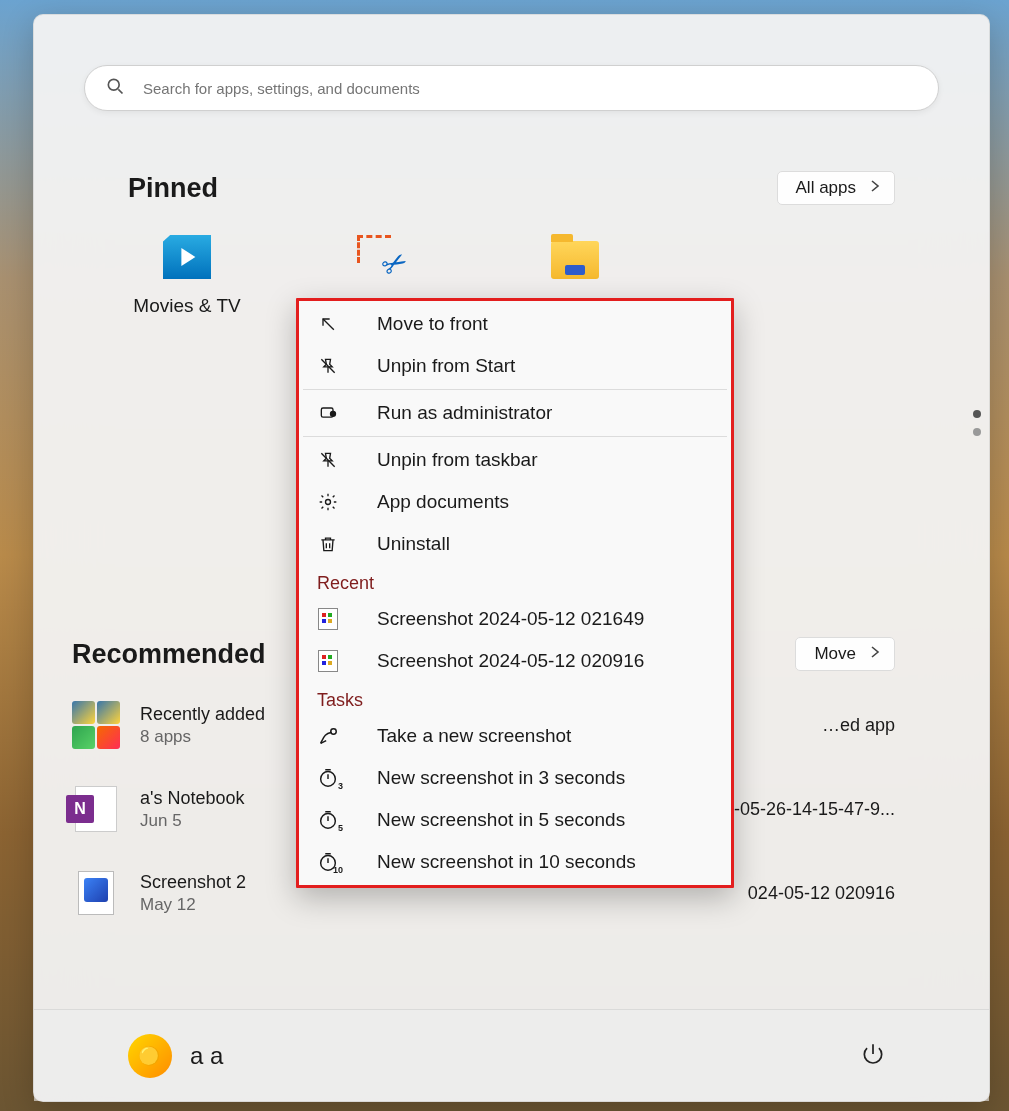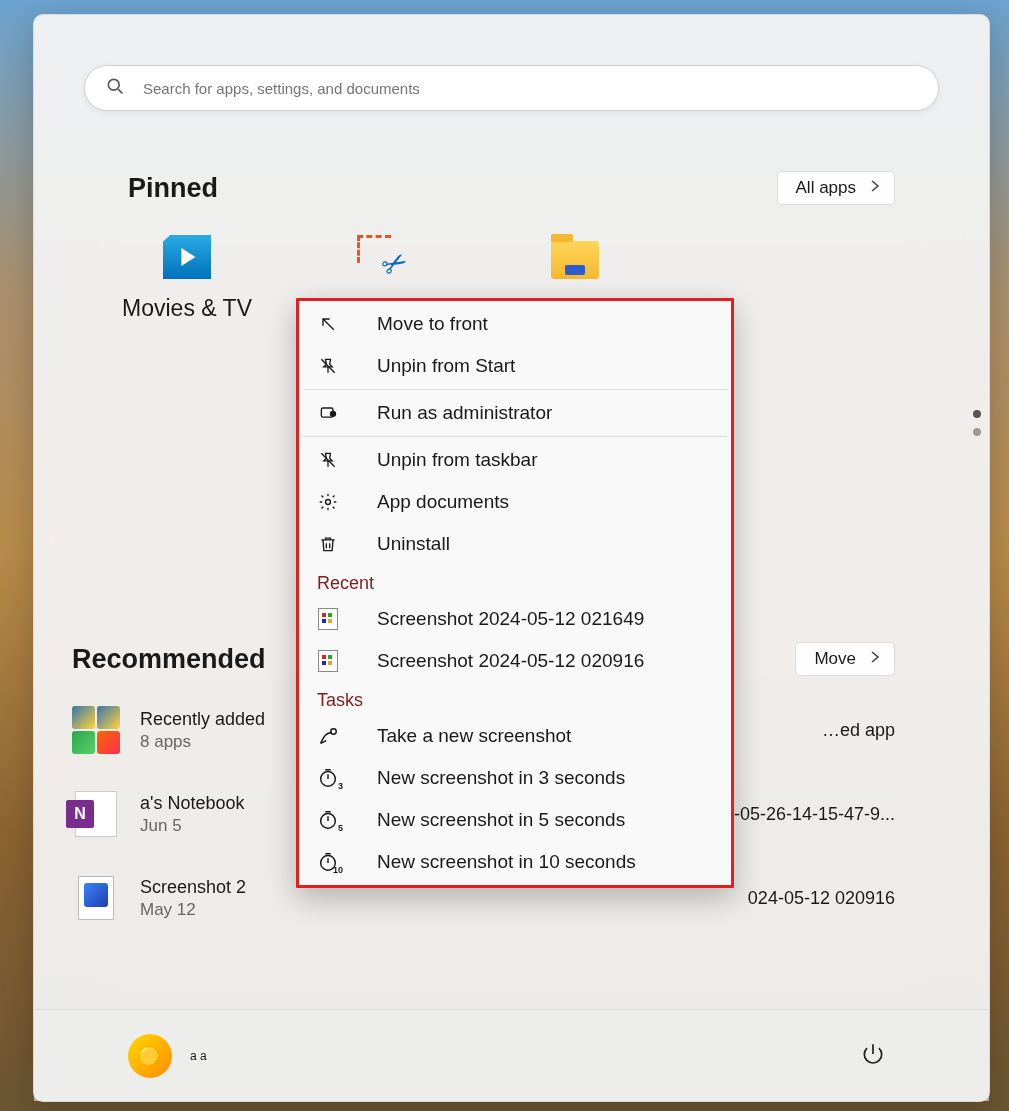--- a/index.html
+++ b/index.html
@@ -89,21 +89,21 @@
       align-items: center;
       width: 106px;
       cursor: pointer;
     }
     .app-icon {
       width: 48px;
       height: 48px;
       margin-bottom: 12px;
     }
     .app-name {
-      font-size: 23px;
+      font-size: 19px;
       color: #1a1a1a;
       text-align: right;
       white-space: nowrap;
       overflow: hidden;
       max-width: 140px;
     }
     .recommended-section { margin-top: 260px; padding-left: 38px; }
     .recommended-grid {
       display: grid;
       grid-template-columns: 1fr 1fr;
@@ -137,21 +137,21 @@
       justify-content: space-between;
       padding: 0 94px;
     }
     .user { display: flex; align-items: center; gap: 18px; cursor: pointer; }
     .avatar {
       width: 44px; height: 44px; border-radius: 50%;
       background: linear-gradient(135deg, #FFD700, #FF8C00);
       display: flex; align-items: center; justify-content: center;
       font-size: 18px;
     }
-    .username { font-size: 12px; color: #1a1a1a; }
+    .username { font-size: 24px; color: #1a1a1a; }
     .power { width: 44px; height: 44px; display: flex; align-items: center; justify-content: center; cursor: pointer; }
     .page-dots {
       position: absolute;
       right: 8px;
       top: 395px;
       display: flex;
       flex-direction: column;
       gap: 10px;
     }
     .dot { width: 8px; height: 8px; border-radius: 50%; background: #999; }

